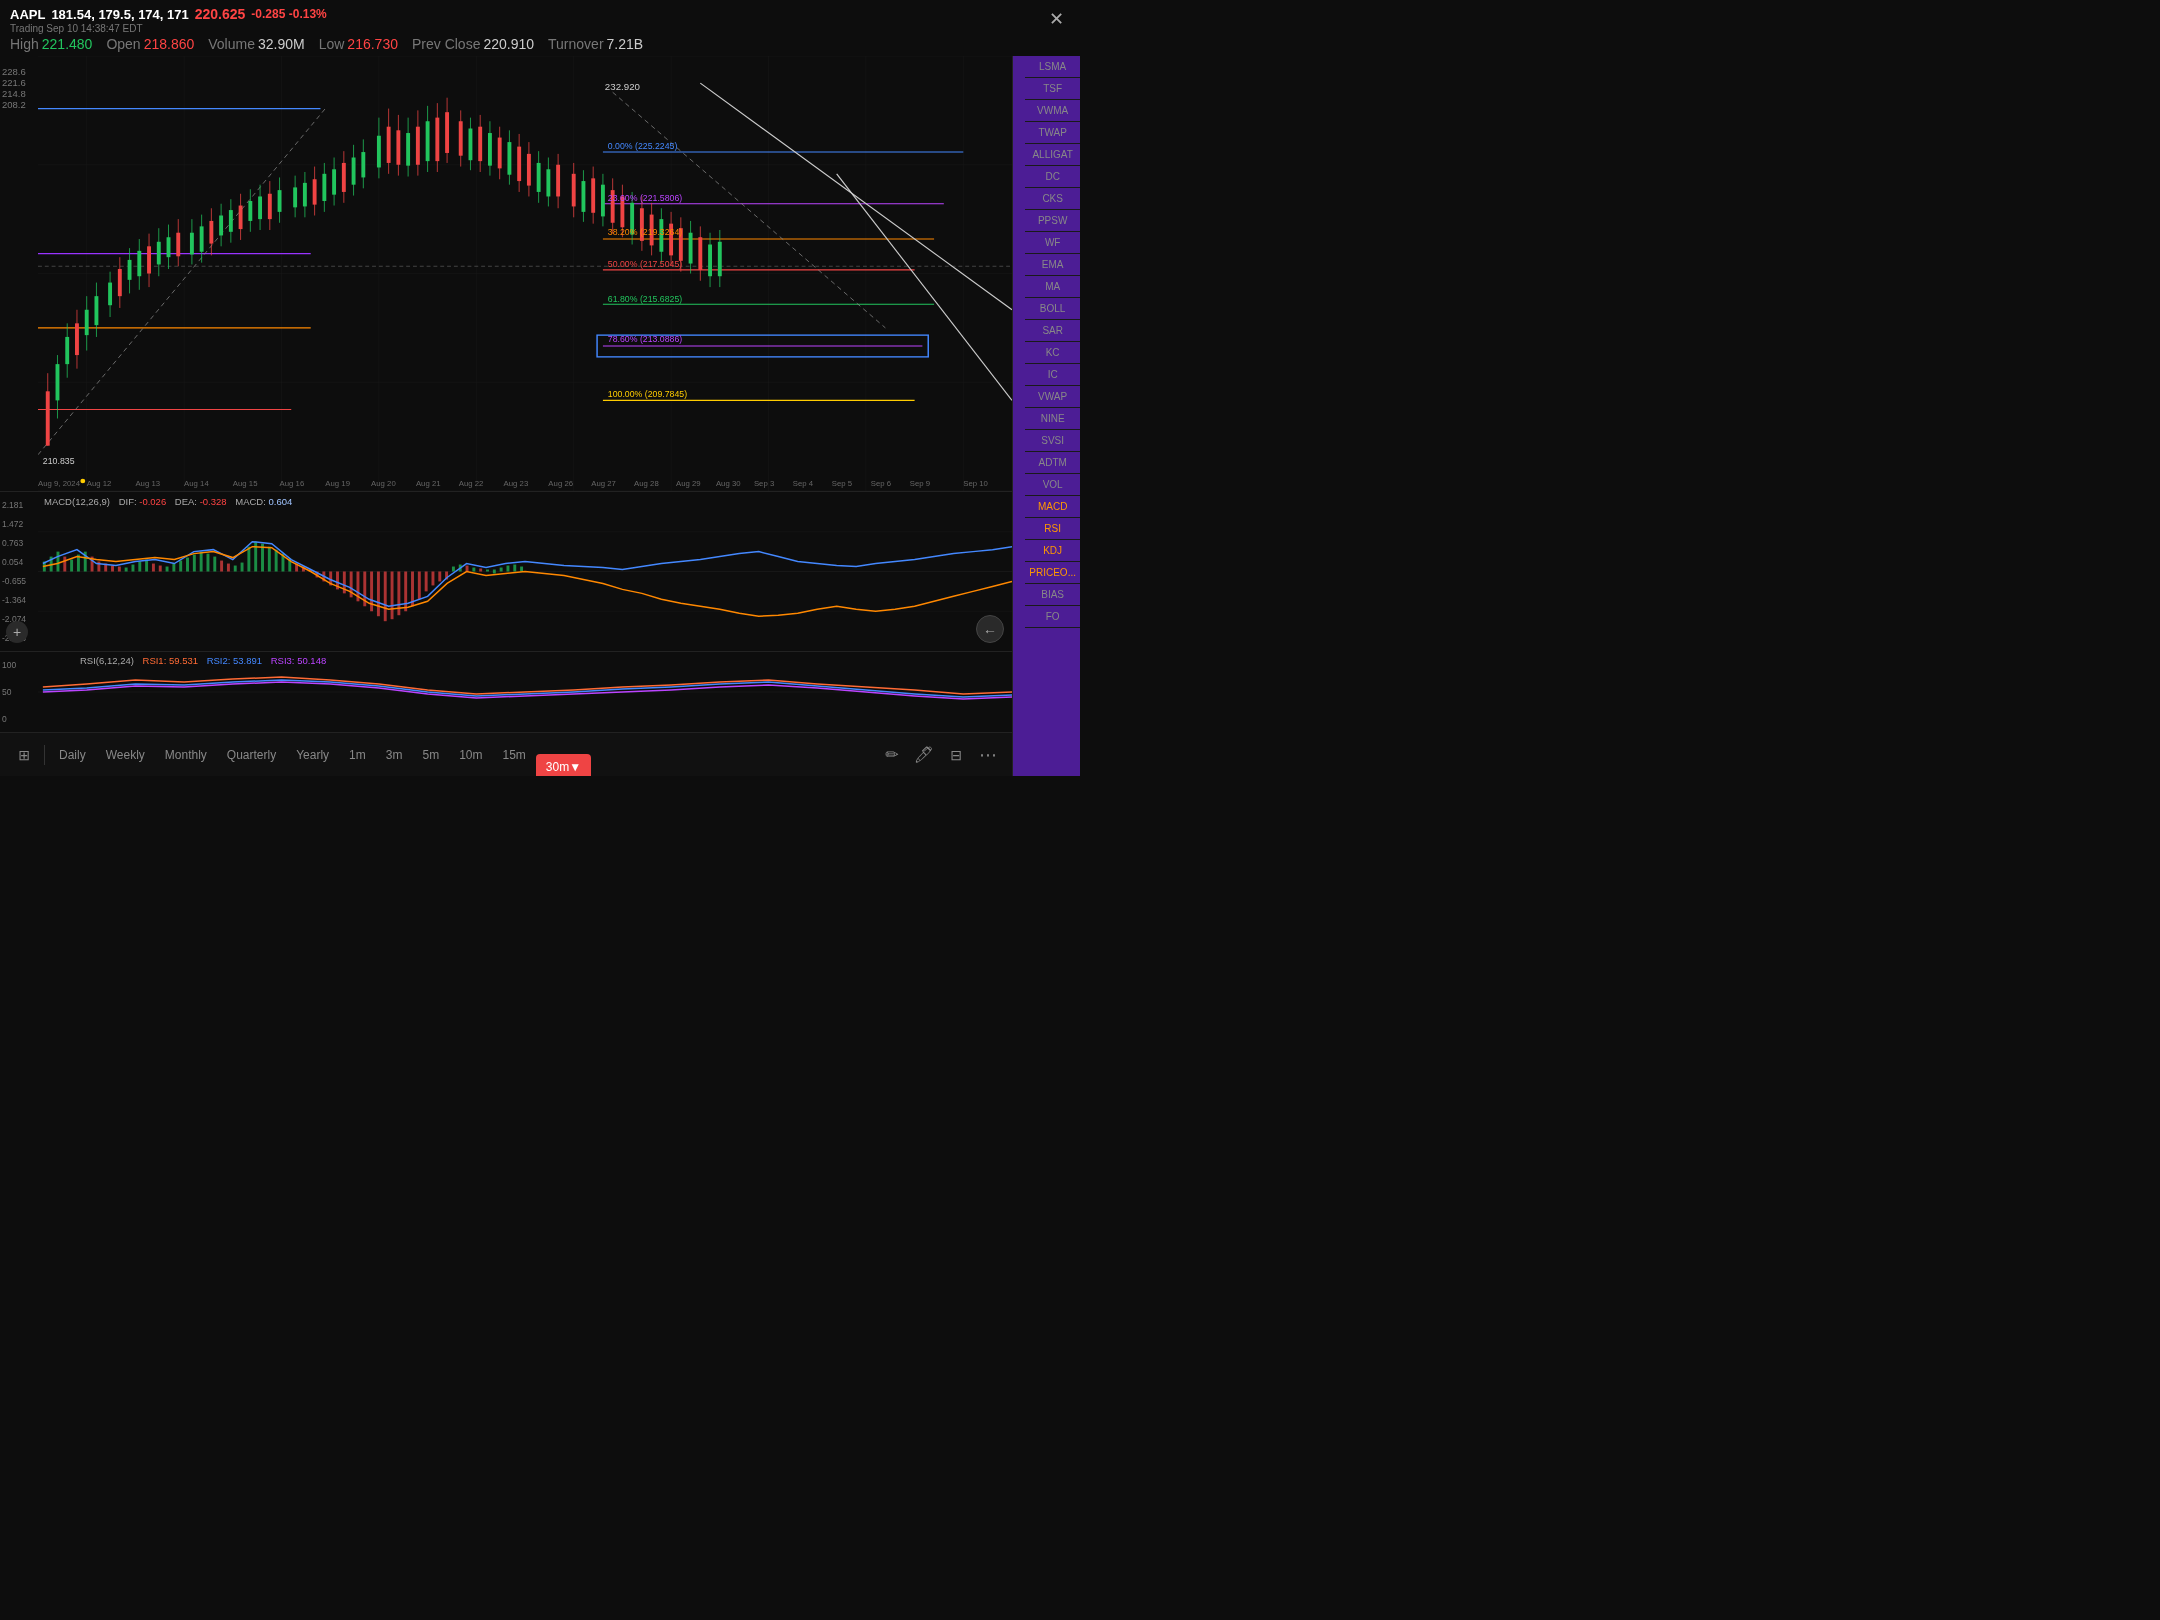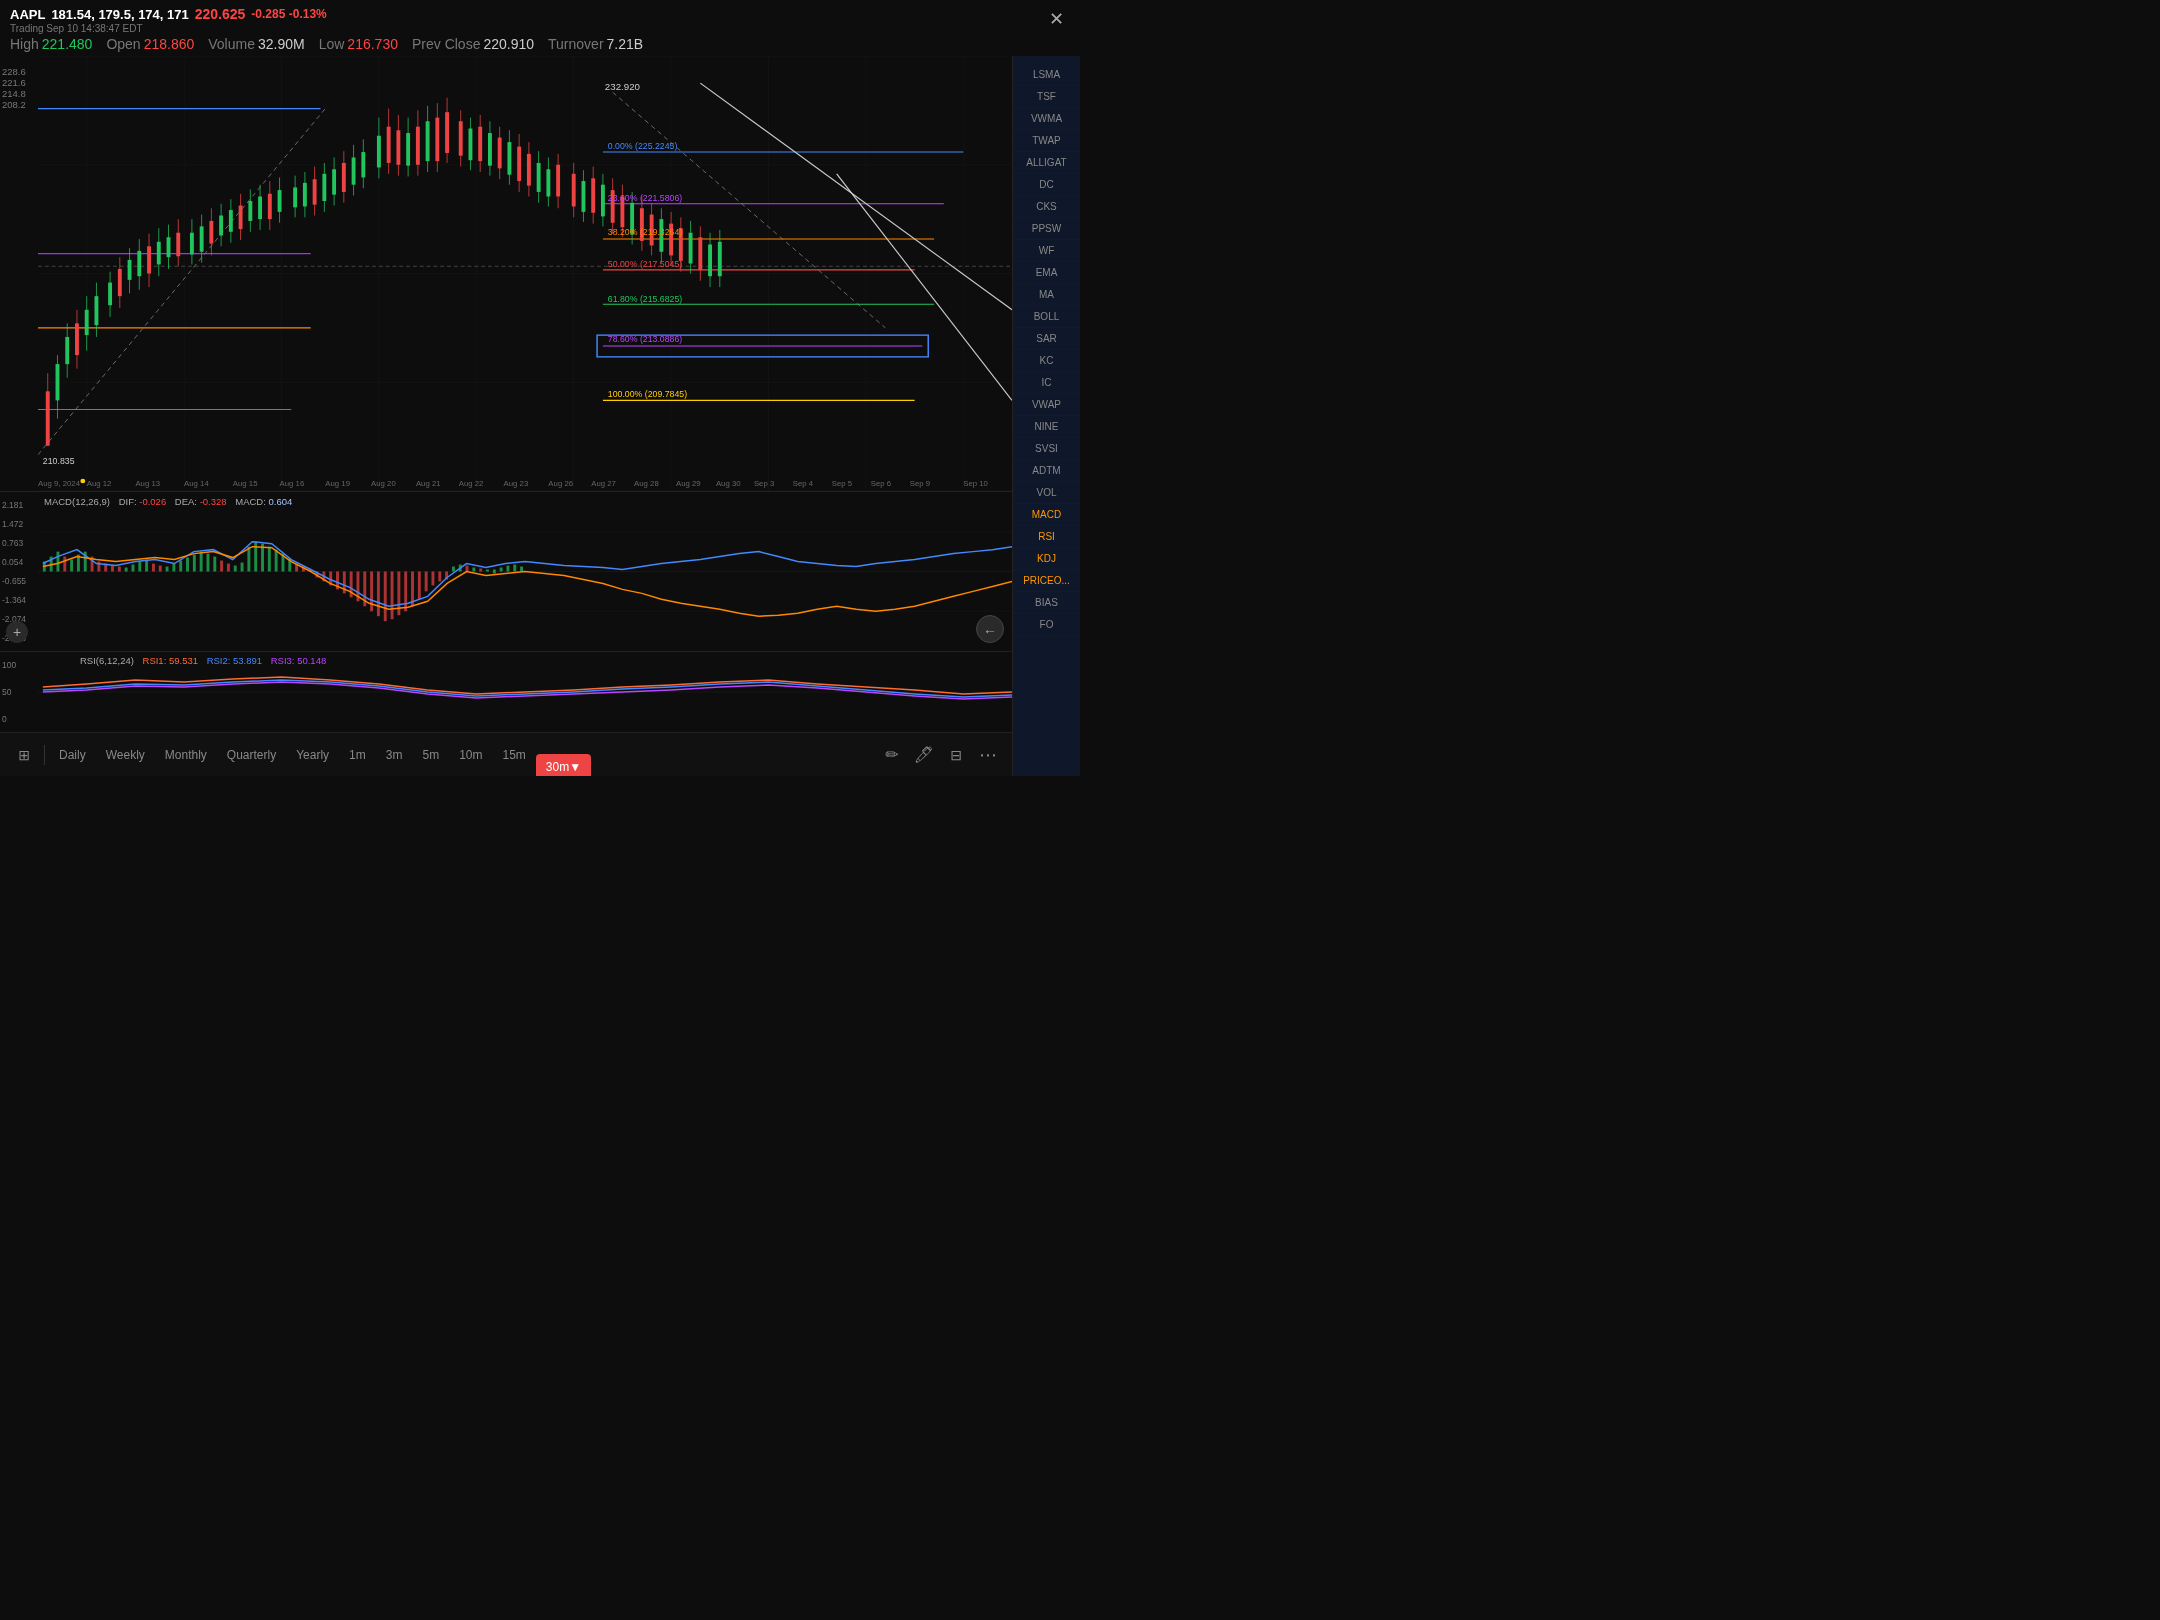--- a/index.html
+++ b/index.html
@@ -149,24 +149,23 @@
       top: 3px;
       left: 44px;
       font-size: 9.5px;
       z-index: 5;
       padding-left: 36px;
     }
 
     
     .right-sidebar {
       width: 68px;
-      background: #0f172a;
+      background: #4c1d95;
       border-left: 1px solid #222;
       display: flex;
-      flex-direction: column;
       overflow-y: auto;
       font-size: 10px;
     }
     .sidebar-item {
       padding: 5px 4px;
       text-align: center;
       color: #888;
       cursor: pointer;
       border-bottom: 1px solid #1a1a1a;
       white-space: nowrap;

